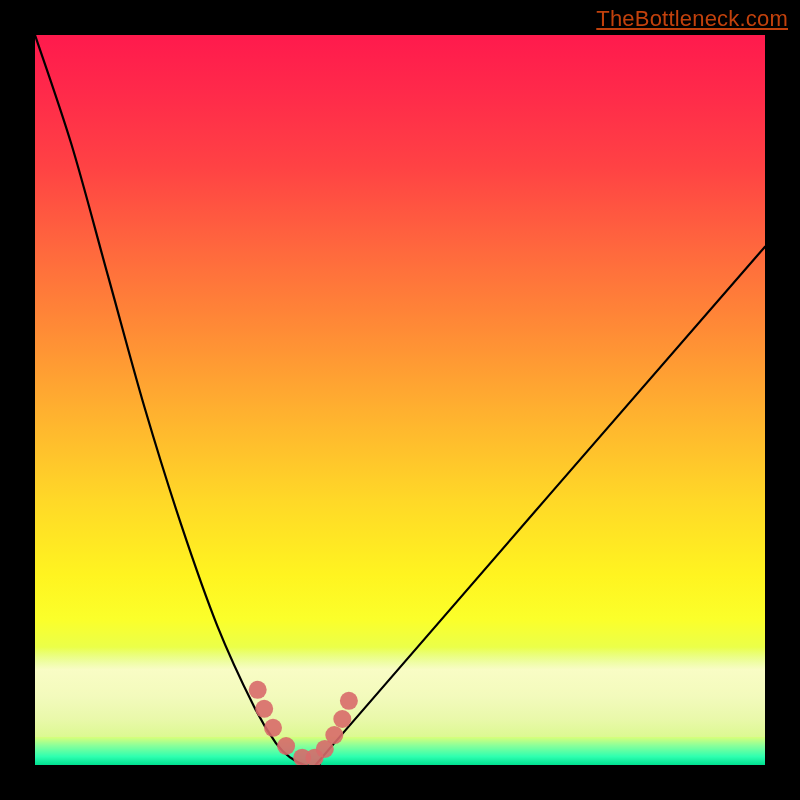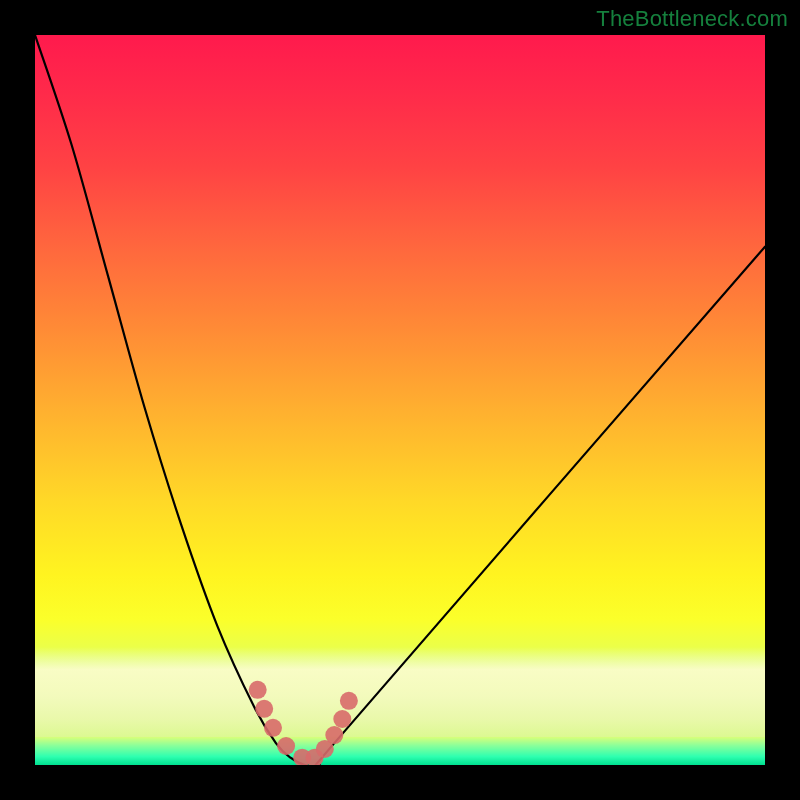--- a/index.html
+++ b/index.html
@@ -63,24 +63,25 @@
     );
     opacity: 0.9;
   }
   svg.curve {
     position: absolute; inset: 0;
     width: 730px; height: 730px;
   }
   .watermark {
     position: absolute;
     top: 6px; right: 12px;
-    color: #15803d;
+    color: #c2410c;
     font-size: 22px;
     letter-spacing: 0.2px;
     user-select: none;
+    text-decoration: underline;
   }
 </style>
 </head>
 <body>
 
 <div class="stage">
   <div class="watermark">TheBottleneck.com</div>
 
   <div class="plot-area">
     <div class="gradient"></div>

